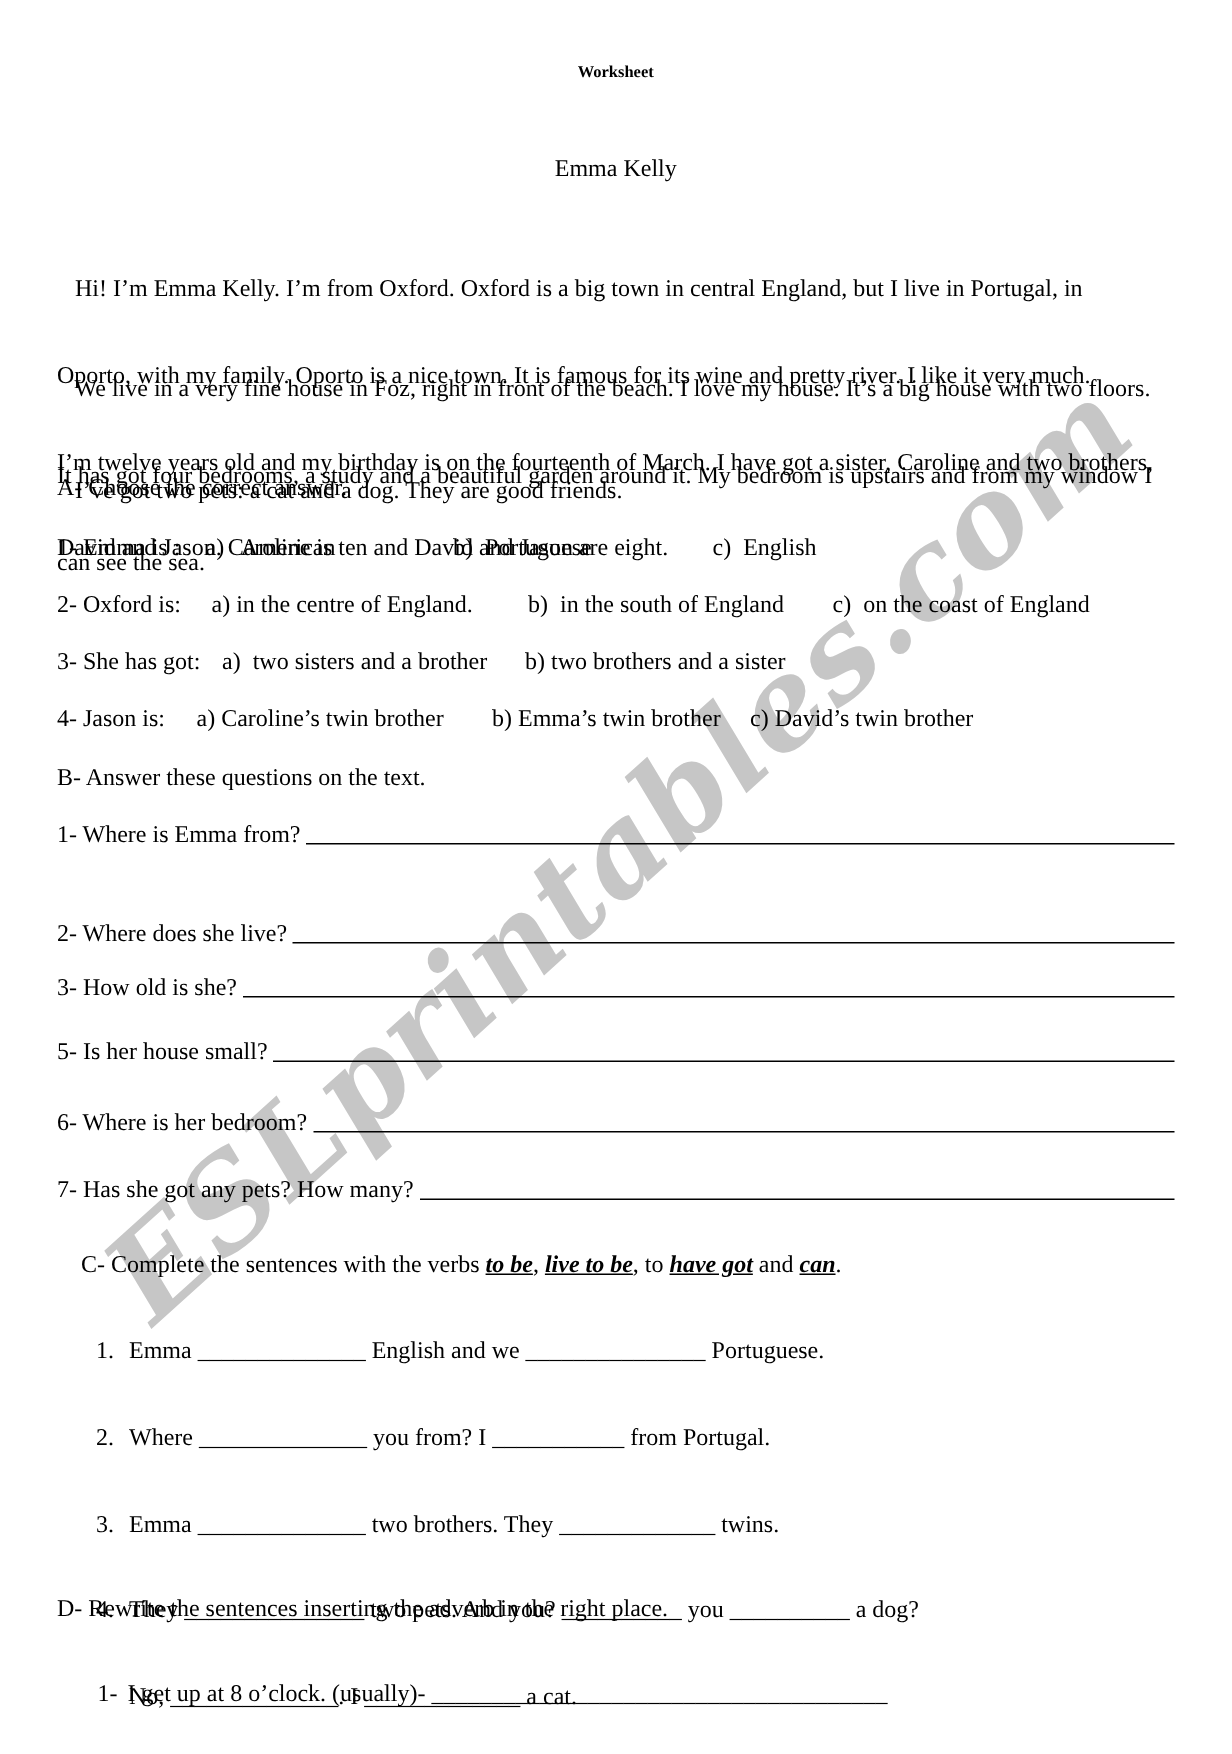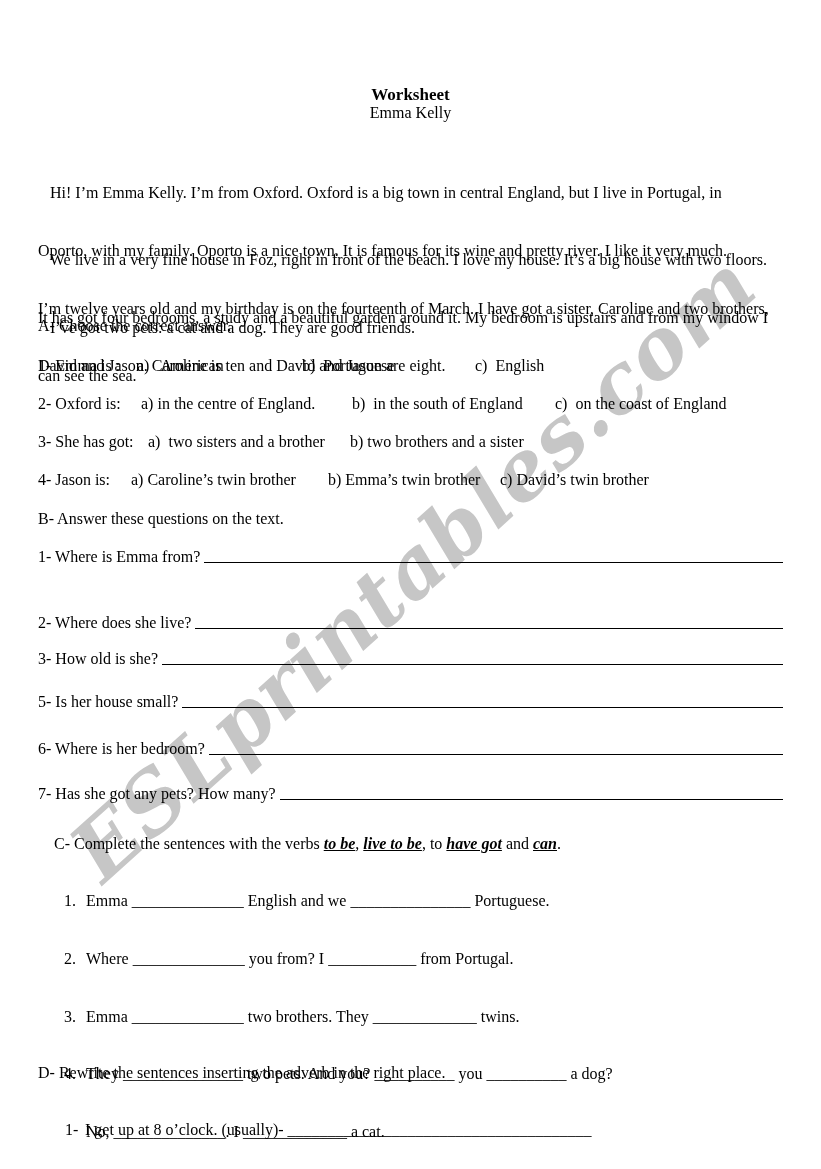--- a/index.html
+++ b/index.html
@@ -9,21 +9,21 @@
   }
   .watermark{
     position:absolute;left:413px;top:568px;z-index:0;
     transform:translate(-50%,-50%) rotate(-42deg);
     font-family:"DejaVu Serif",serif;font-weight:bold;font-style:italic;
     font-size:82px;color:#c6c6c6;white-space:nowrap;letter-spacing:1px;
   }
   .content{position:absolute;inset:0;z-index:1;}
   .abs{position:absolute;left:38px;right:36px;white-space:pre;}
   .center{left:0;right:0;text-align:center;}
-  .doc-title{top:39px;font-weight:bold;font-size:17px;margin-top:46px;}
+  .doc-title{top:39px;font-weight:bold;font-size:11px;}
   .author{top:103px;}
   .para div{white-space:pre;}
   .p1{top:145px;}
   .p2{top:212px;}
   .p3{top:280px;}
   .sec-a-head{top:316px;}
   .qrow{display:grid;}
   .qa1{top:356px;grid-template-columns:99px 165px 173px auto;}
   .qa2{top:394px;grid-template-columns:103px 211px 203px auto;}
   .qa3{top:432px;grid-template-columns:110px 202px 166px auto;}

